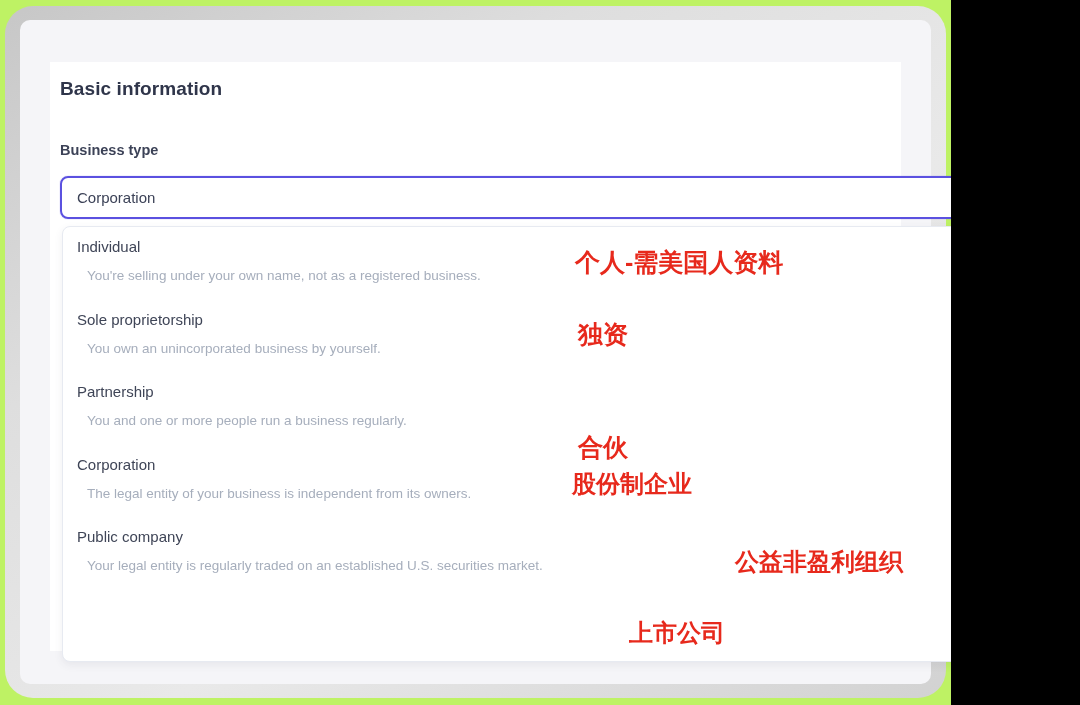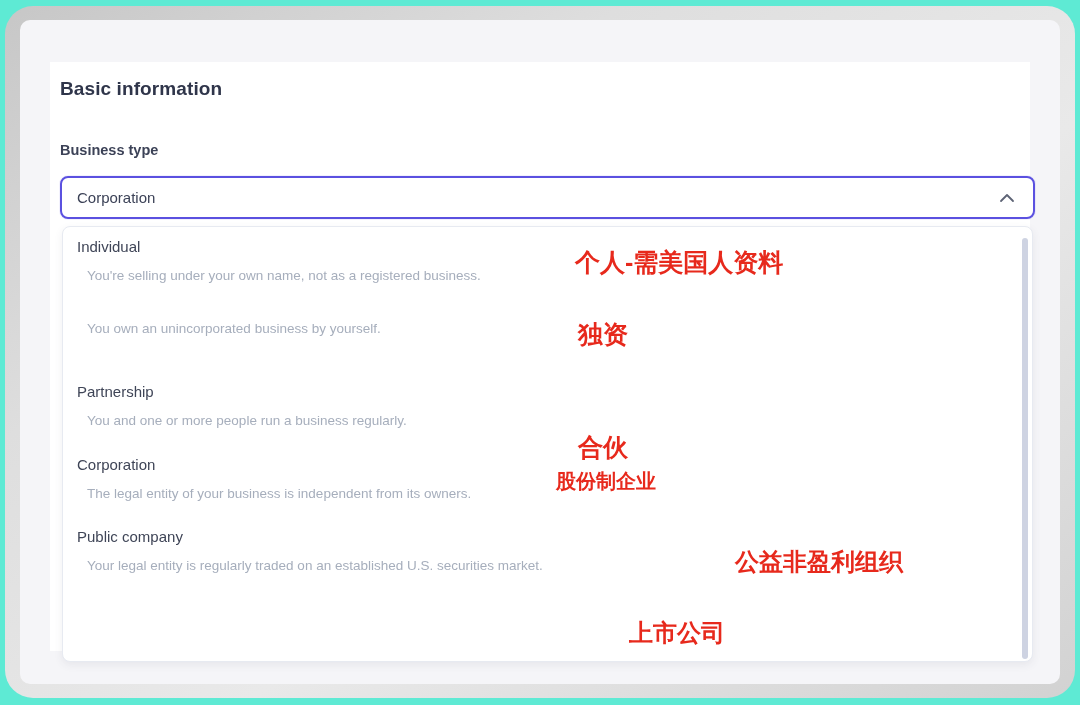--- a/index.html
+++ b/index.html
@@ -1,18 +1,18 @@
 <!DOCTYPE html>
 <html><head>
 <meta charset="utf-8">
 <style>
   html,body{margin:0;padding:0;background:#000;}
   *{box-sizing:border-box;}
   .stage{
-    position:relative;width:1080px;height:705px;overflow:hidden;background:#5eead4;
+    position:relative;width:951px;height:705px;overflow:hidden;background:#bef264;
     font-family:"Liberation Sans","DejaVu Sans",sans-serif;
   }
   
   .frame{
     position:absolute;left:5px;top:6px;right:5px;bottom:7px;
     border-radius:28px;
     background:linear-gradient(145deg,#c7c7c7 0%,#dedede 30%,#e9e9e9 60%,#d2d2d2 100%);
   }
   .screen{
     position:absolute;left:20px;top:20px;right:20px;bottom:21px;
@@ -57,21 +57,21 @@
   .option-desc{
     font-size:13.5px;line-height:18px;color:#a6aebc;margin:10px;
   }
   
   .annotation{position:absolute;color:#e7291c;white-space:nowrap;}
   .ann-sans{font-family:"Liberation Sans","DejaVu Sans",sans-serif;font-weight:700;font-size:25px;}
   .ann-serif{font-family:"Liberation Serif","DejaVu Serif",serif;font-weight:700;font-size:24px;}
   .ann-0{left:575px;top:246px;text-align:center;}
   .ann-1{left:578px;top:318px;}
   .ann-2{left:578px;top:383px;margin-top:48px;}
-  .ann-3{left:556px;top:468px;font-size:20px;}
+  .ann-3{left:572px;top:468px;font-size:24px;}
   .ann-4{left:735px;top:546px;}
   .ann-5{left:629px;top:617px;}
 </style>
 </head>
 <body>
 
 <div class="stage">
   <div class="frame"></div>
   <div class="screen">
     <div class="card"></div>
@@ -89,20 +89,21 @@
       </svg>
     </span>
   </div>
 
   <div class="dropdown-panel">
     <div class="option">
       <p class="option-title">Individual</p>
       <p class="option-desc">You're selling under your own name, not as a registered business.</p>
     </div>
     <div class="option">
+      <p class="option-title">Sole proprietorship</p>
       <p class="option-desc">You own an unincorporated business by yourself.</p>
     </div>
     <div class="option">
       <p class="option-title">Partnership</p>
       <p class="option-desc">You and one or more people run a business regularly.</p>
     </div>
     <div class="option">
       <p class="option-title">Corporation</p>
       <p class="option-desc">The legal entity of your business is independent from its owners.</p>
     </div>

